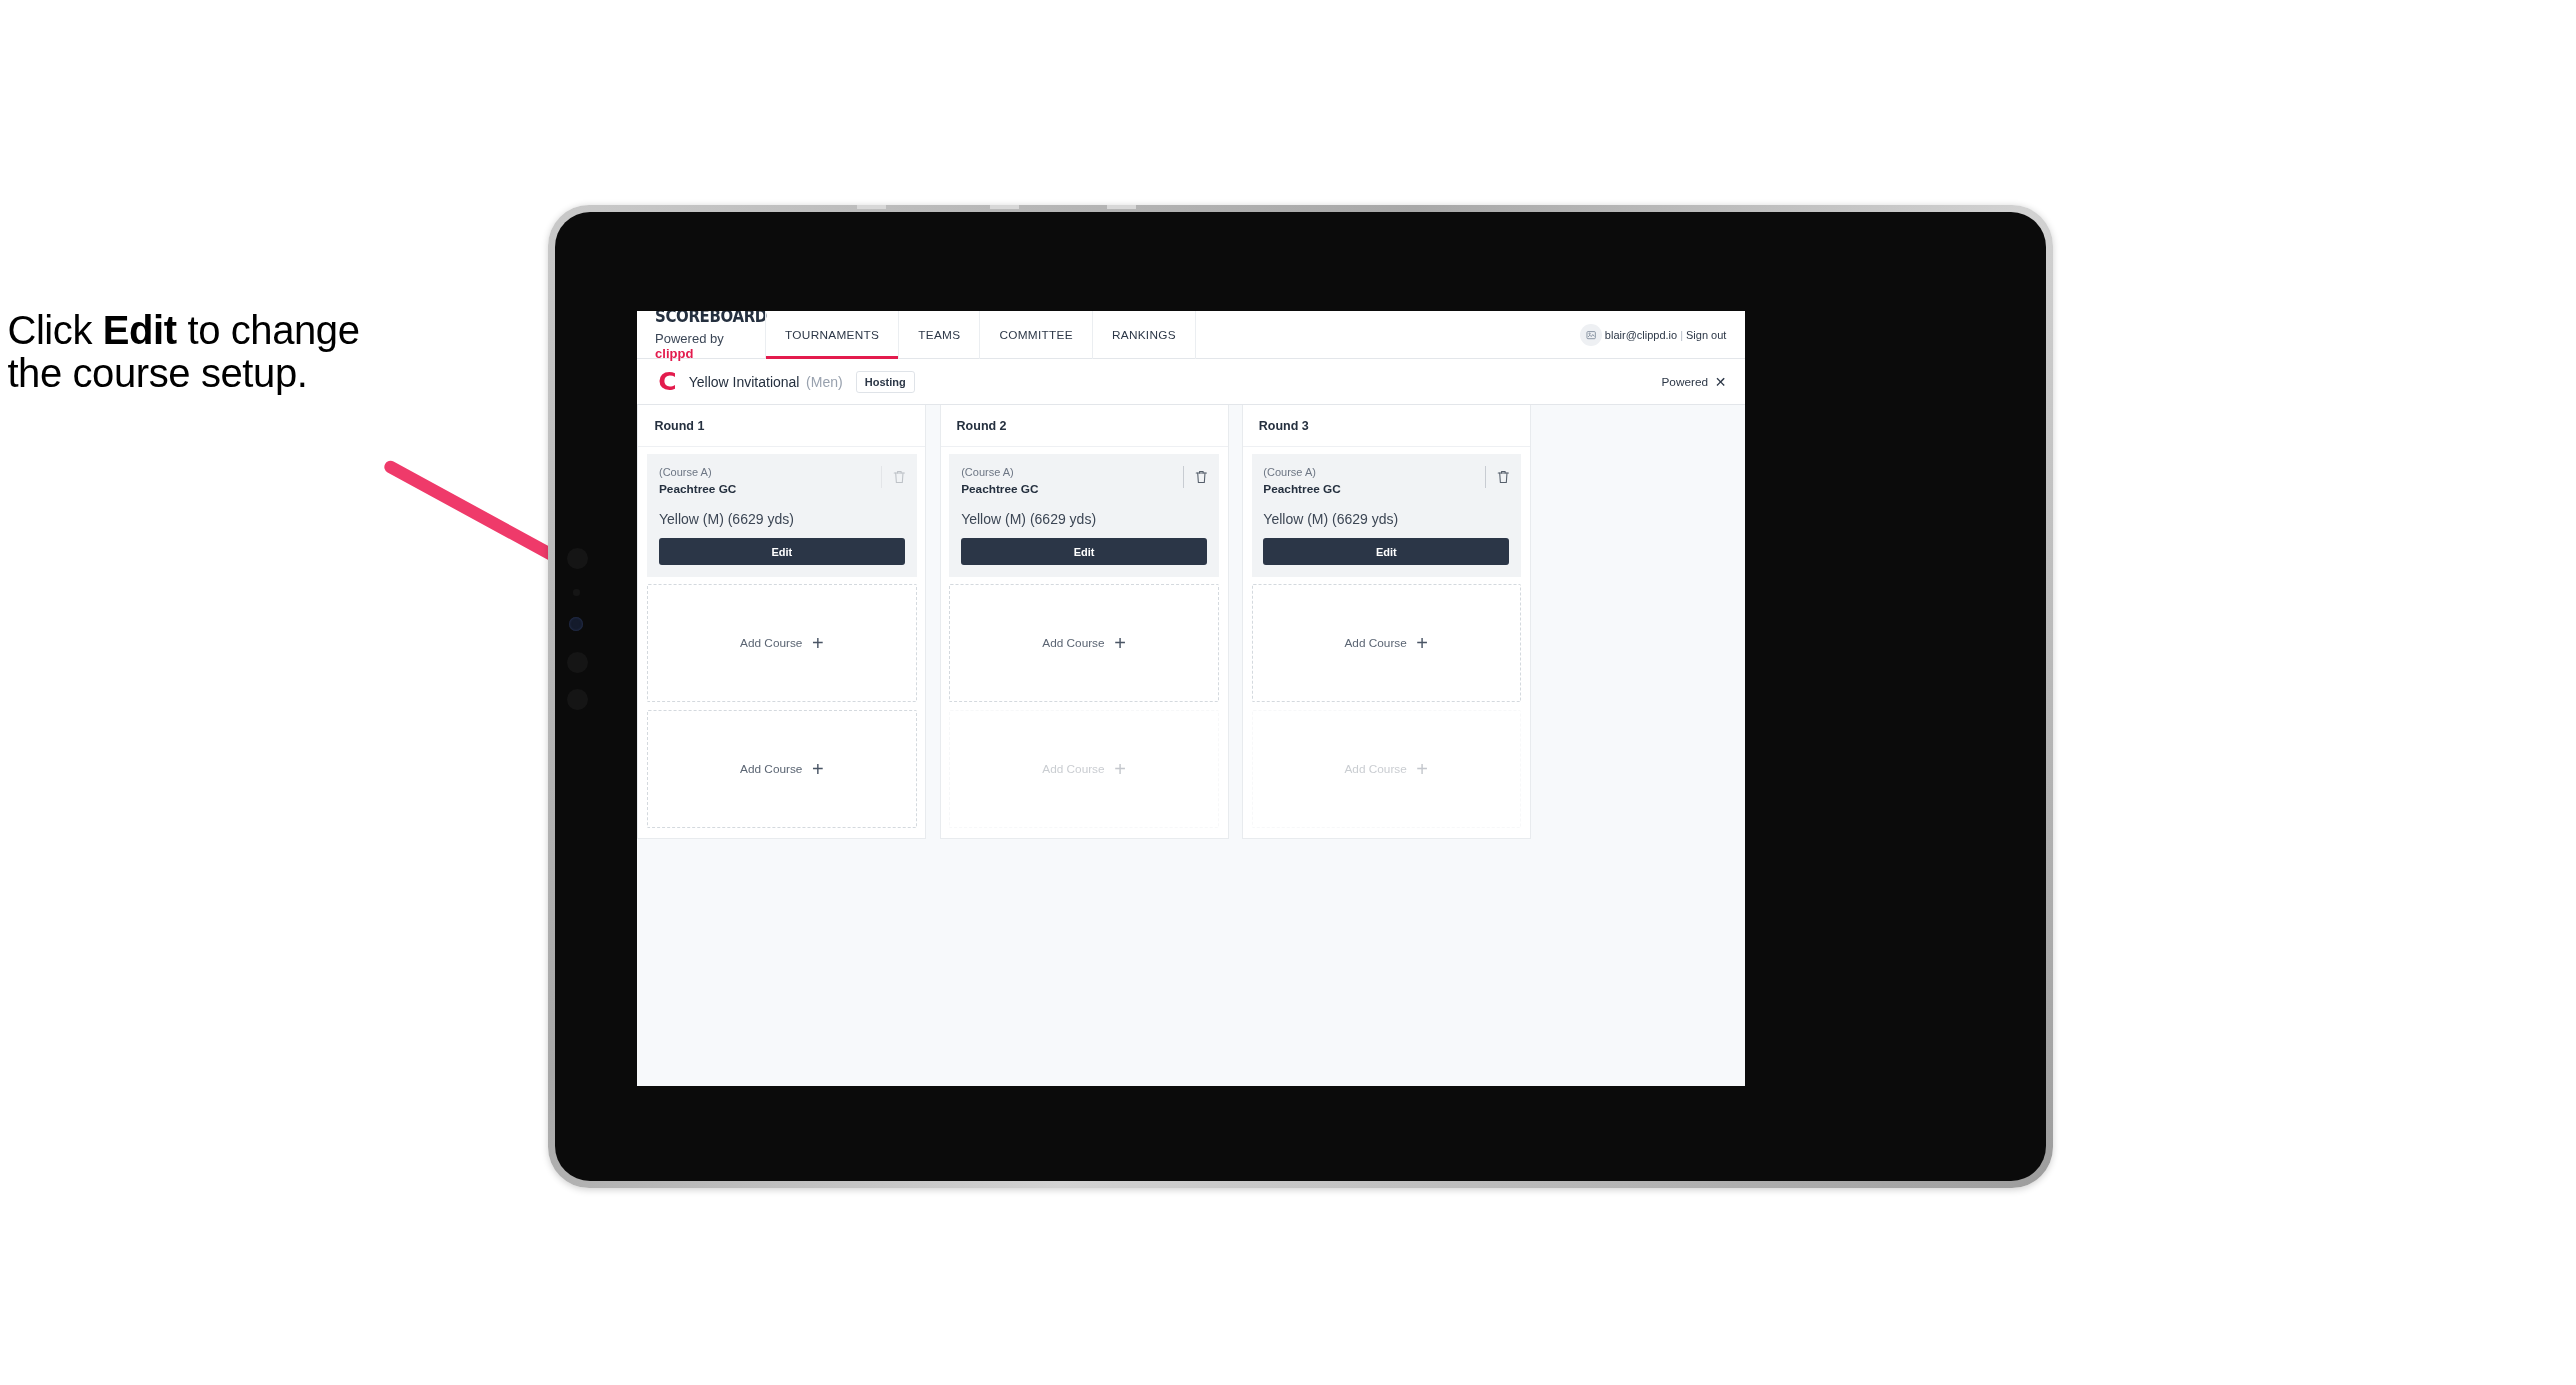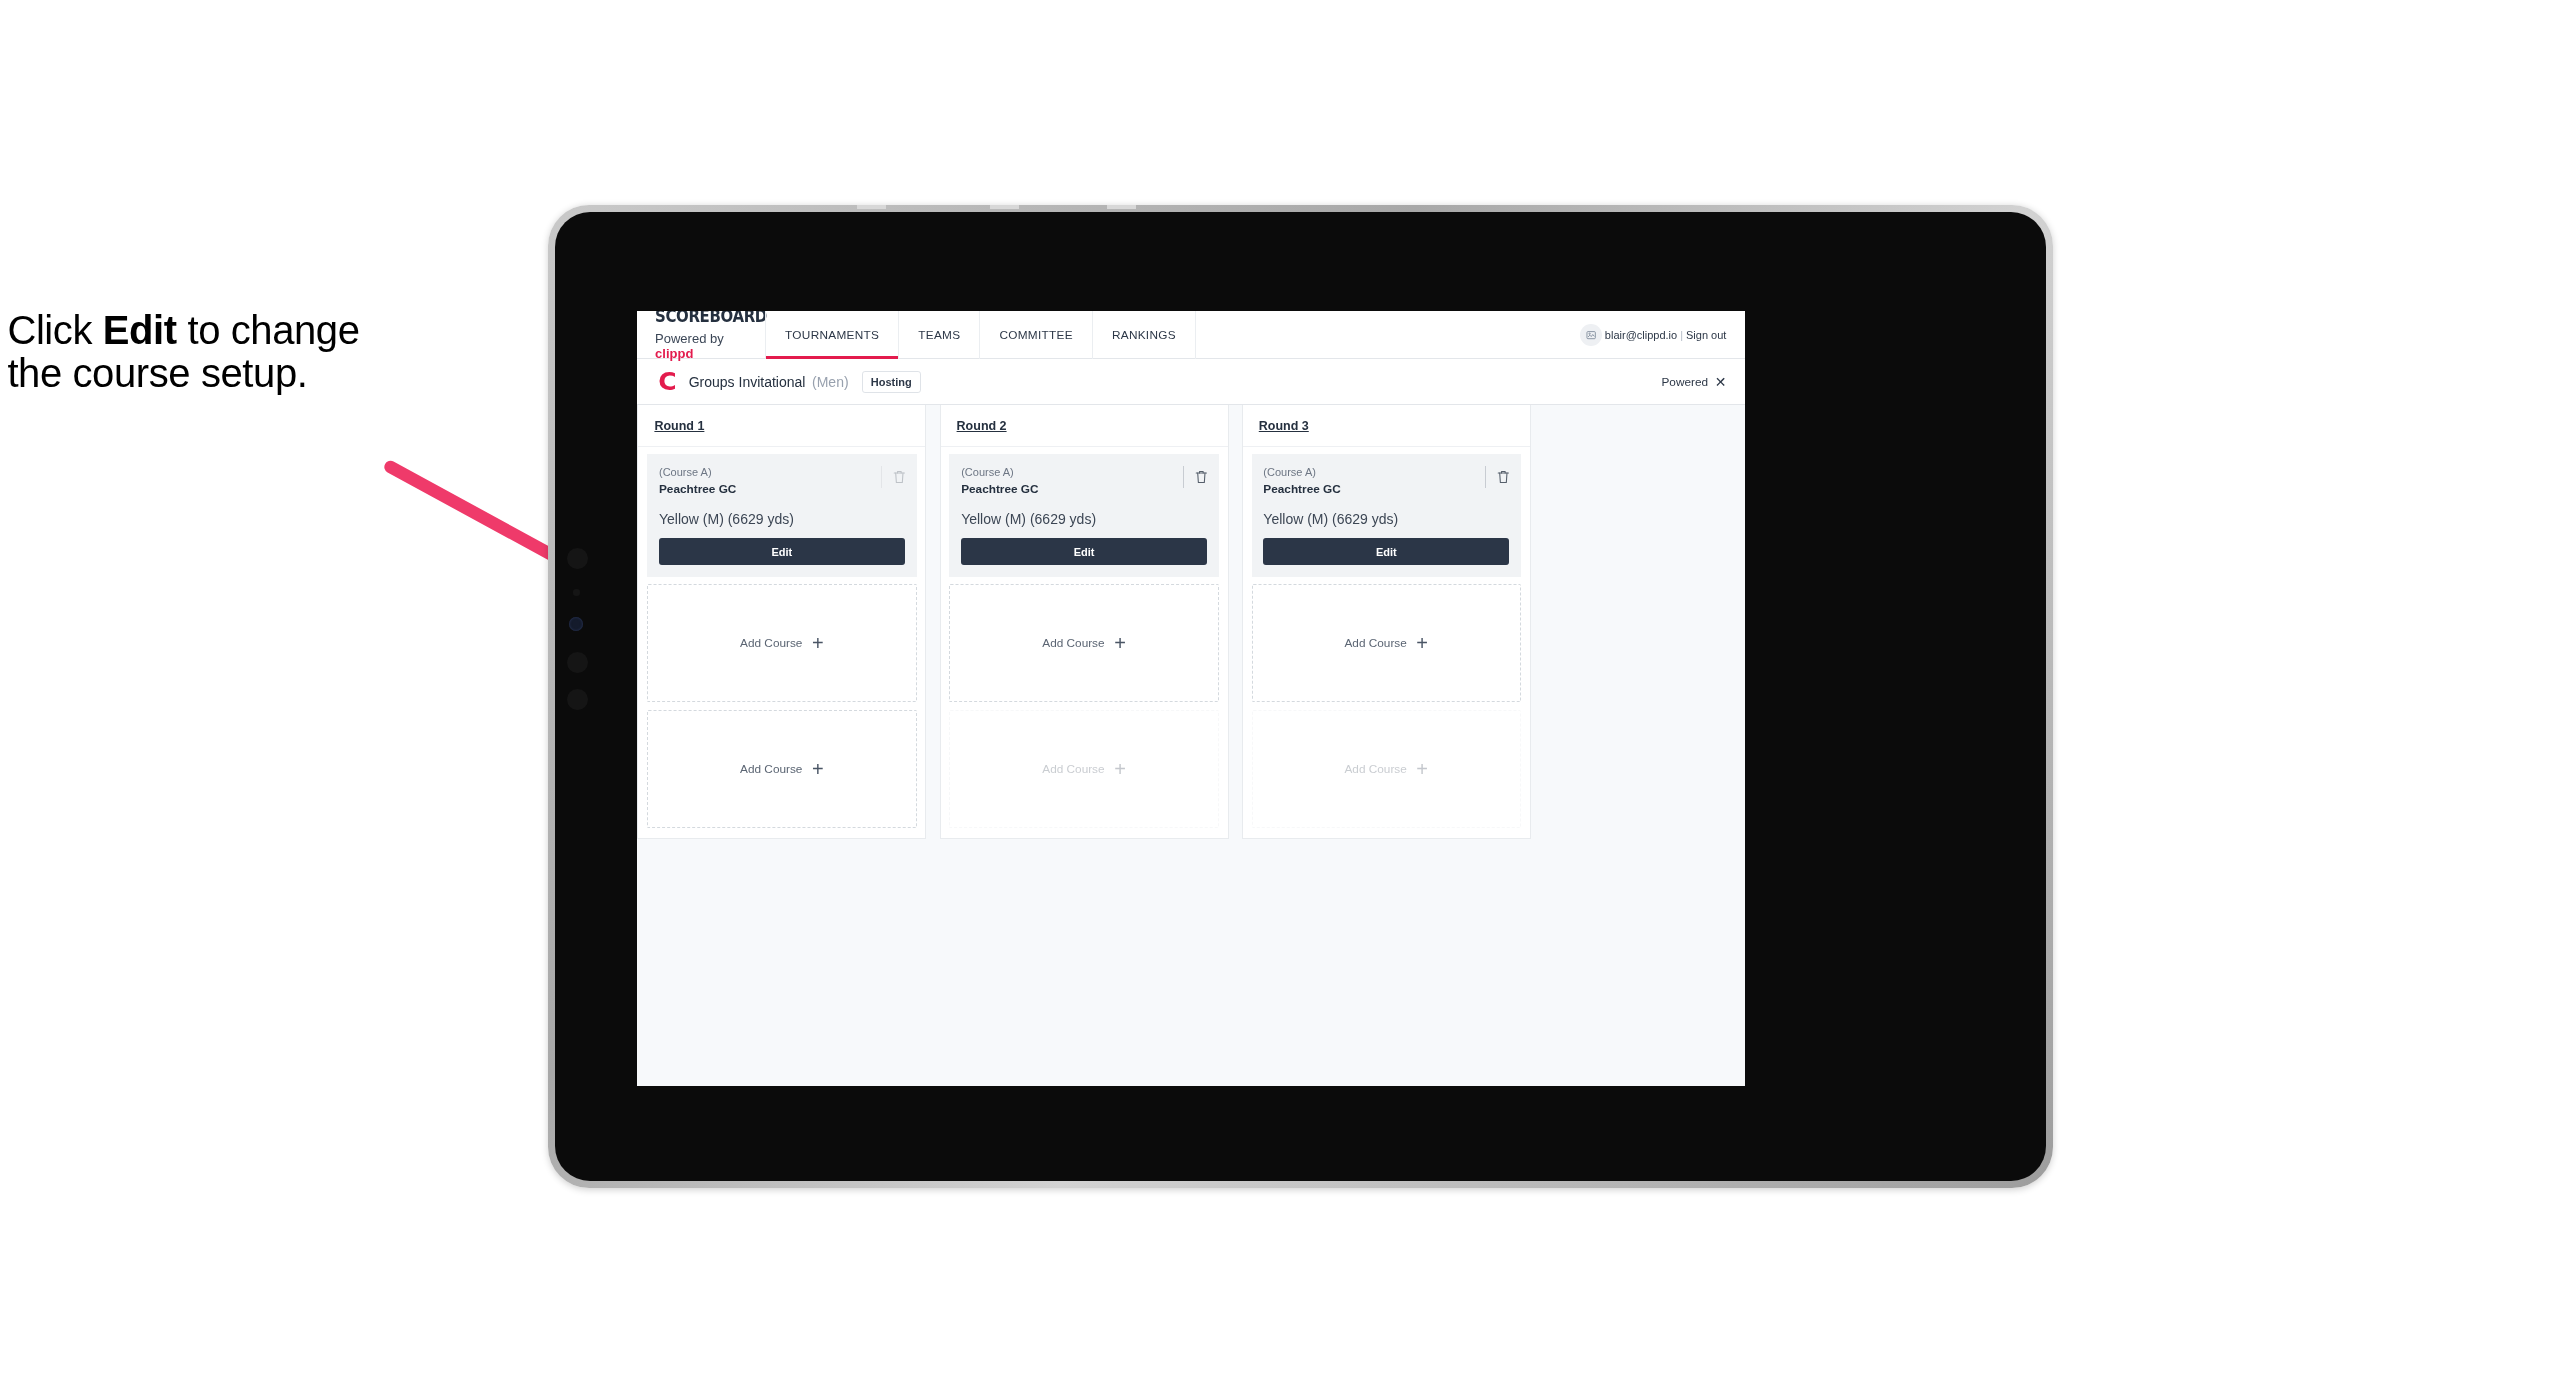--- a/index.html
+++ b/index.html
@@ -142,21 +142,20 @@
     background: #fff;
     border: 0.7px solid #e8ebee;
     border-top: none;
     min-height: 228px;
   }
   .round-col + .round-col { margin-left: 13.2px; }
   .round-head {
     padding: 13.2px 16px;
     font-size: 12.5px; font-weight: 700; color: #25303f;
     border-bottom: 0.7px solid #eef0f3;
-    text-decoration: underline;
   }
   .round-body { padding: 7.4px 8.8px 10.3px; }
 
   .course-card {
     background: #f1f3f5;
     padding: 11.8px 11.8px 11.8px;
     position: relative;
   }
   .course-label { font-size: 11px; color: #6d7684; }
   .course-name { font-size: 11.8px; font-weight: 700; color: #25303f; margin-top: 3.7px; }
@@ -244,21 +243,21 @@
               </svg>
             </div>
             <span>blair@clippd.io</span>
             <span class="sep">|</span>
             <span class="signout">Sign out</span>
           </div>
         </div>
 
         <div class="subbar">
           <div class="clogo">C</div>
-          <span class="tname">Groups Invitational</span>
+          <span class="tname">Yellow Invitational</span>
           <span class="tgender">(Men)</span>
           <span class="badge">Hosting</span>
           <div class="cancel">
             <span>Powered</span>
             <span class="x">✕</span>
           </div>
         </div>
 
 
         <div class="board">

